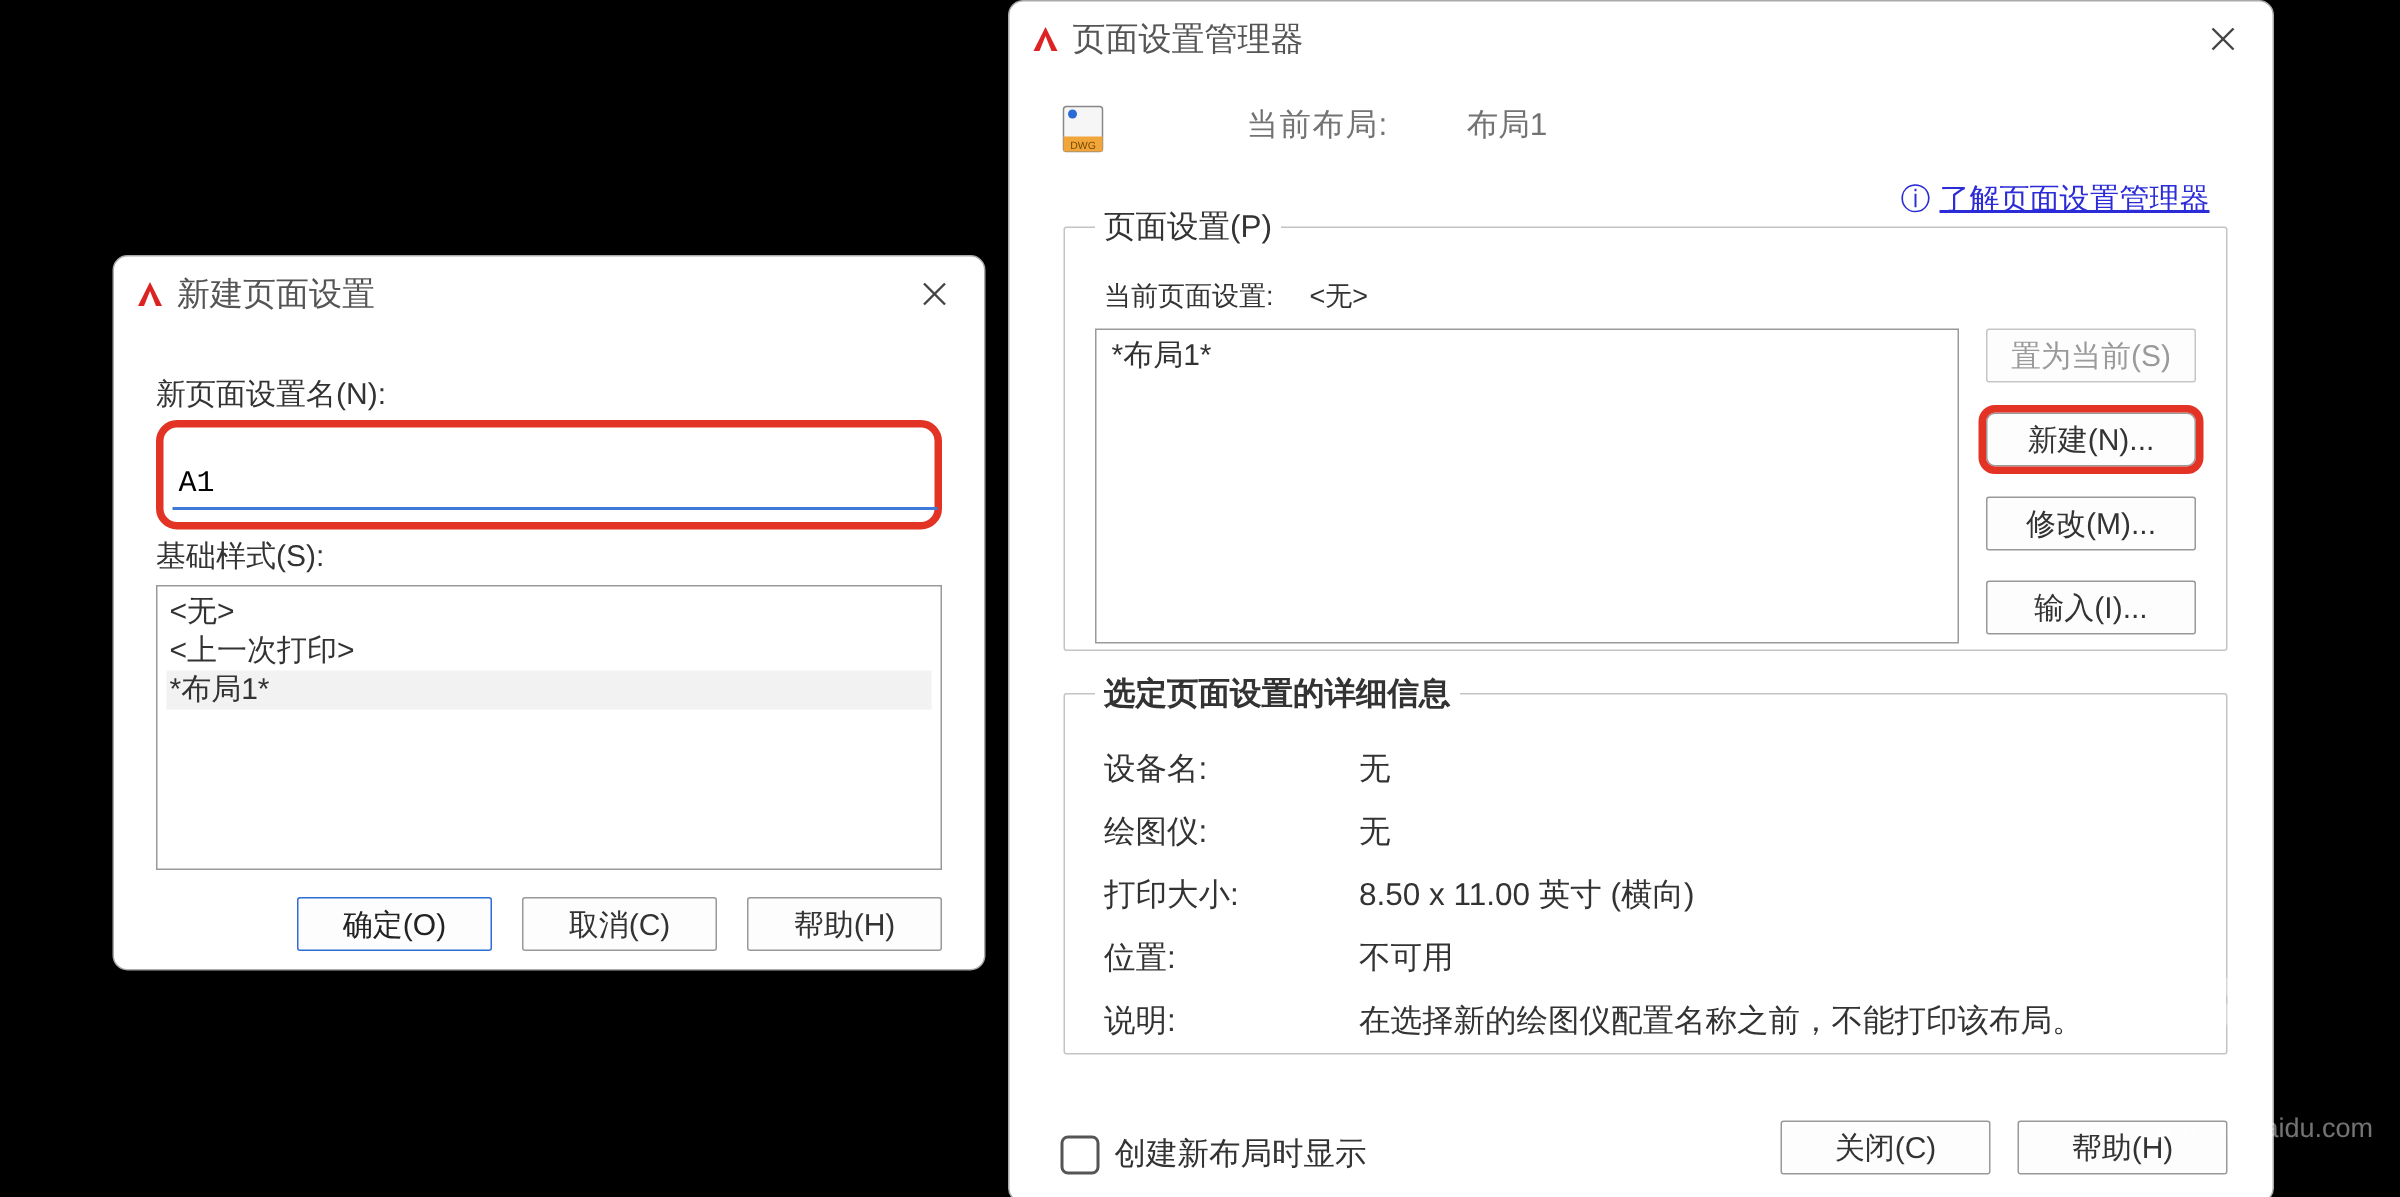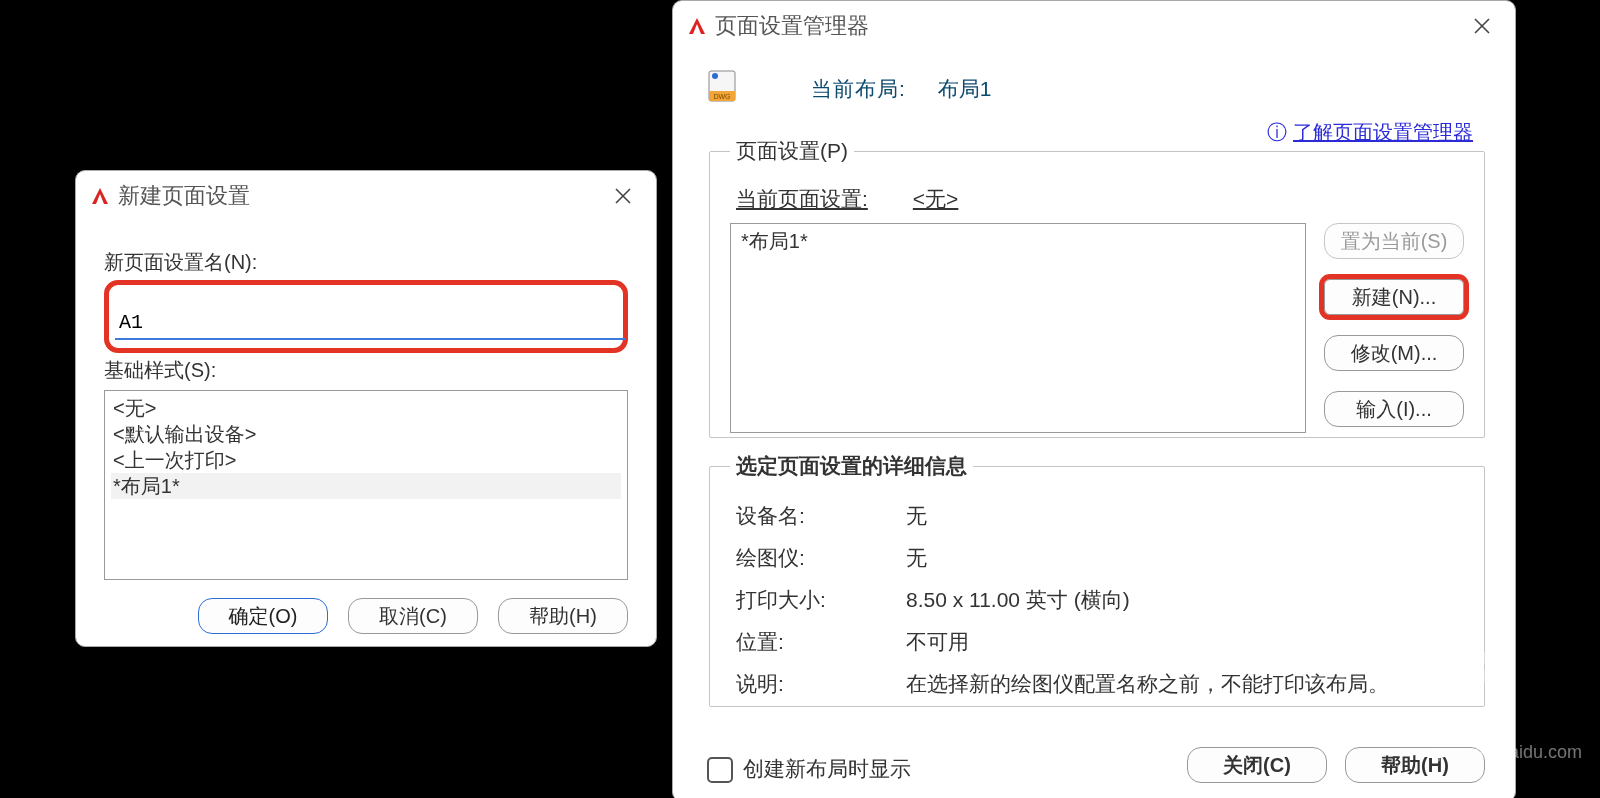--- a/index.html
+++ b/index.html
@@ -97,21 +97,21 @@
   .btnrow {
     display:flex;
     justify-content:flex-end;
     gap: 20px;
     padding: 18px 28px 0 0;
   }
   .btn {
     min-width: 130px;
     height: 36px;
     border: 1px solid #999;
-    border-radius: 14px;
+    border-radius: 2px;
     background: #fdfdfd;
     font-size: 20px;
     color:#333;
     display:flex;
     align-items:center;
     justify-content:center;
     cursor:pointer;
     font-family: inherit;
   }
   .btn.primary {
@@ -134,24 +134,24 @@
   #dlg-mgr .body {
     padding: 14px 28px 0 34px;
   }
   .dwg-icon {
     display:inline-block;
     width: 30px; height: 34px;
     vertical-align: middle;
   }
   .curr-layout {
     display:flex;
-    align-items:flex-end;
-    gap: 32px;
+    align-items:flex-start;
+    gap: 52px;
     font-size:21px;
-    color:#0c4a6e;
+    color:#737373;
     margin-top:6px;
   }
   .curr-layout .lbl { margin-left: 42px; letter-spacing:1px;}
   .help-link {
     position:absolute;
     right: 42px;
     top: 70px;
     color:#2b2bd7;
     text-decoration: underline;
     font-size:20px;
@@ -170,24 +170,23 @@
     margin-top: 34px;
     padding: 16px 20px 4px 20px;
   }
   fieldset.group > legend {
     font-size:21px;
     color:#333;
     padding: 0 6px;
   }
   .ps-curr {
     display:flex;
-    gap: 45px;
-    font-size:21px;
+    gap: 24px;
+    font-size:18px;
     margin: 4px 0 10px 6px;
-    text-decoration: underline;
   }
 
   .ps-row {
     display:flex;
     gap: 18px;
   }
   .ps-list {
     flex: 1 1 auto;
     border:1px solid #9a9a9a;
     height: 200px;
@@ -229,21 +228,21 @@
   .checkbox {
     width:22px;height:22px;
     border:2px solid #555;
     border-radius:5px;
     margin-right:10px;
     display:inline-block;
     vertical-align:middle;
     cursor:pointer;
   }
   .footer-row .spacer{flex:1;}
-  .footer-row .btn{ min-width:140px; margin-left:18px;font-weight:bold;}
+  .footer-row .btn{ min-width:140px; margin-left:18px;}
 
   
   .watermark {
     position:absolute;
     right: 18px;
     bottom: 36px;
     color: rgba(255,255,255,.55);
     font-size: 44px;
     font-weight: 700;
     letter-spacing: 1px;
@@ -287,21 +286,20 @@
 
   <div class="body">
     <div class="field-label">新页面设置名(N):</div>
     <div class="input-emph">
       <input type="text" value="A1" style="">
     </div>
 
     <div class="field-label" style="margin-top:4px">基础样式(S):</div>
     <div class="listbox" id="base-list">
         <div class="item">&lt;无&gt;</div>
-        <div class="item">&lt;默认输出设备&gt;</div>
         <div class="item">&lt;上一次打印&gt;</div>
         <div class="item selected">*布局1*</div>
       </div>
   </div>
 
   <div class="btnrow">
     <button class="btn primary">确定(O)</button>
     <button class="btn">取消(C)</button>
     <button class="btn">帮助(H)</button>
   </div>

